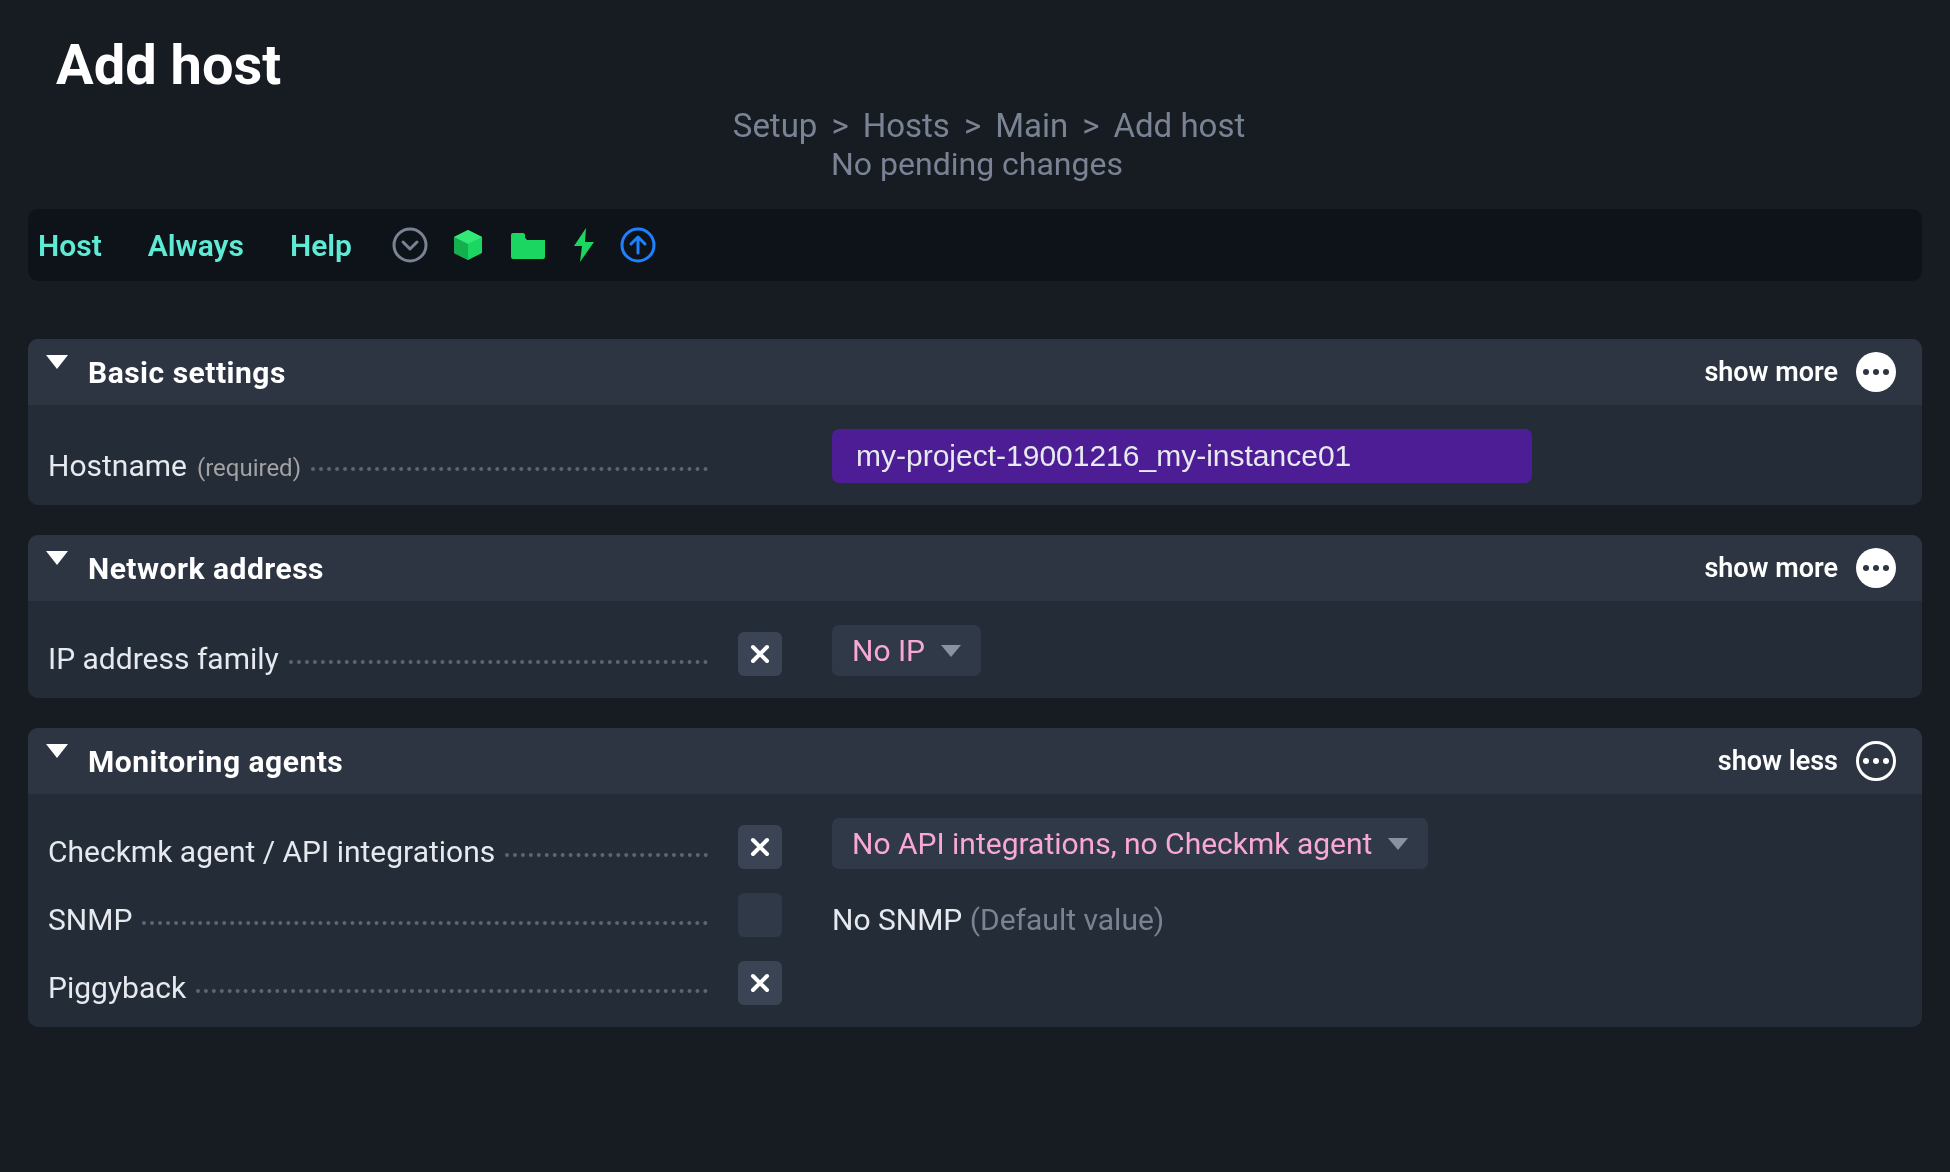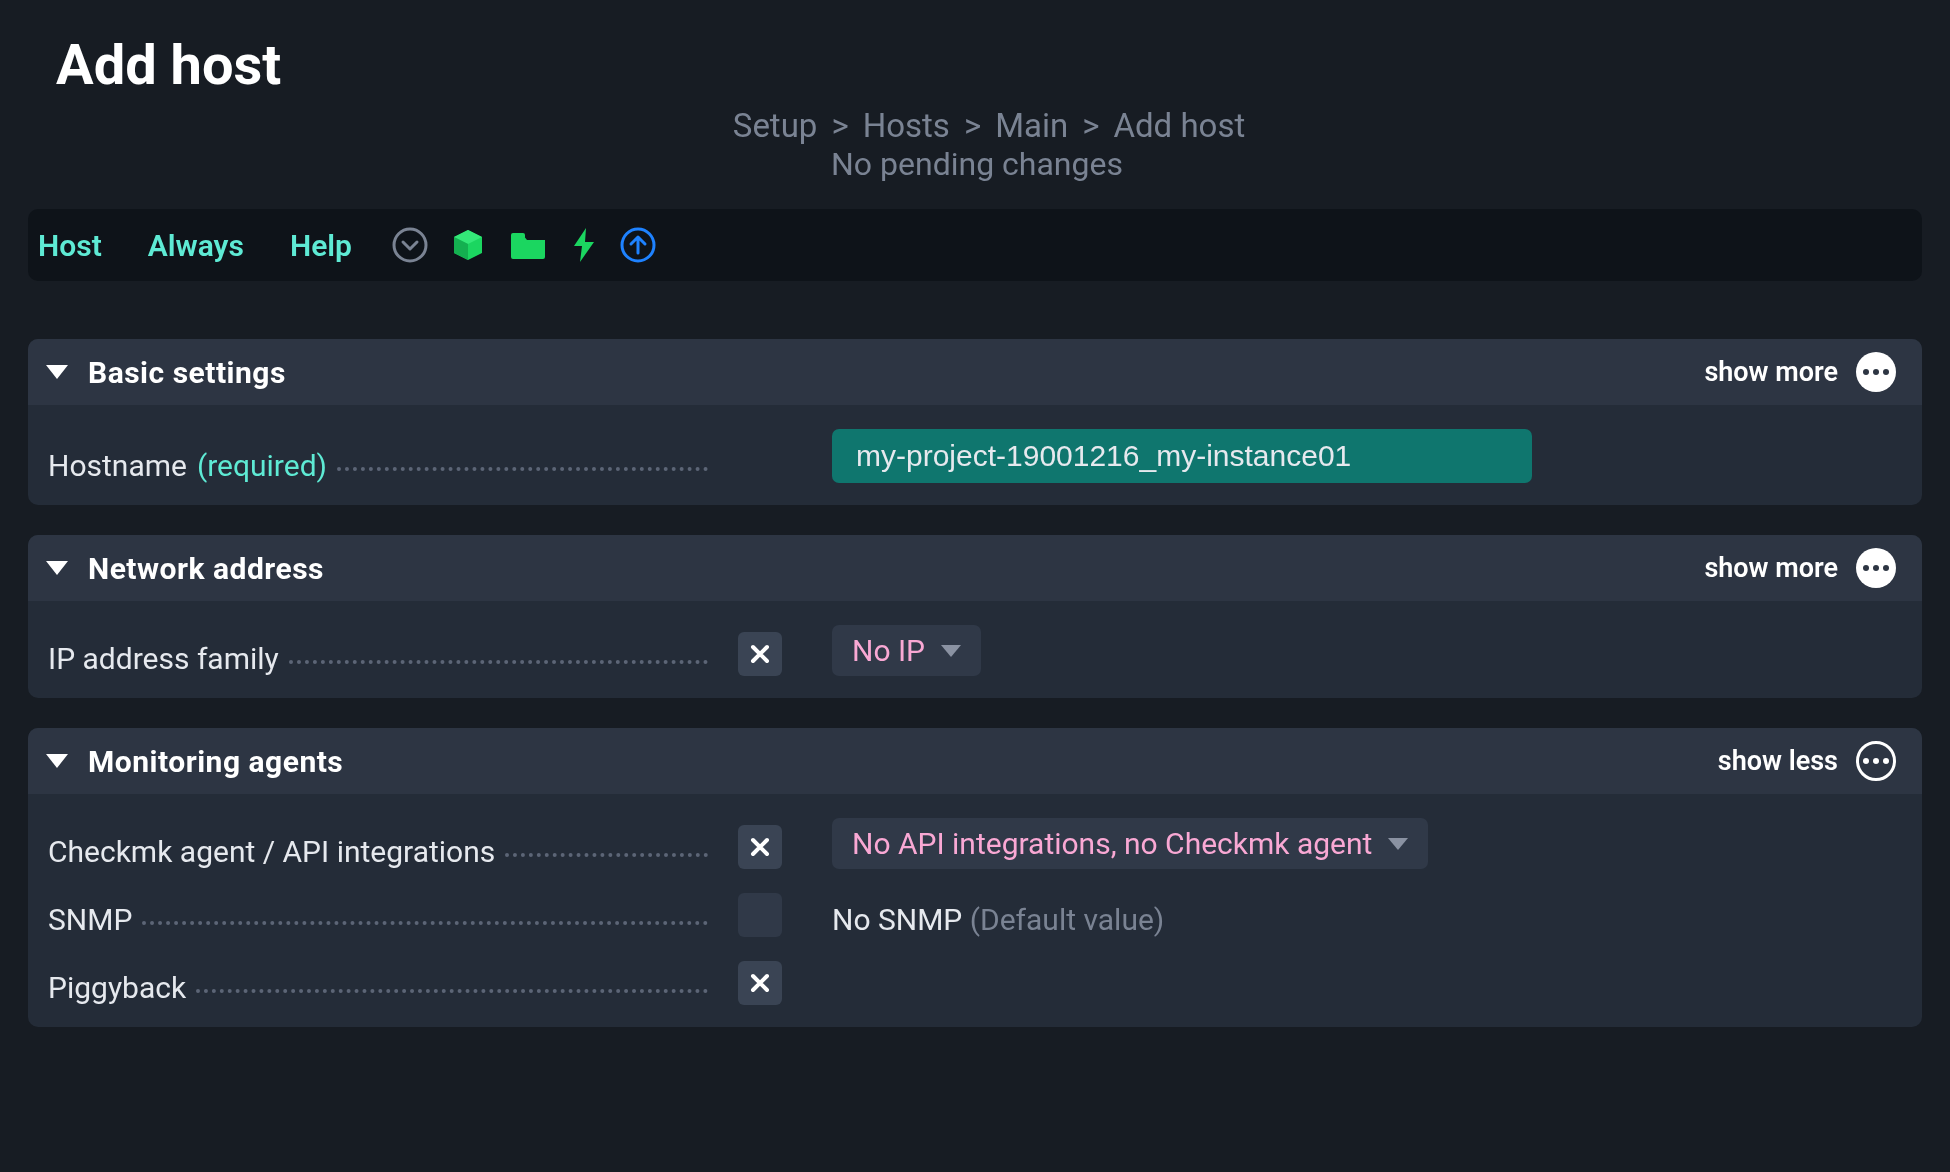--- a/index.html
+++ b/index.html
@@ -80,21 +80,20 @@
     border-top-left-radius: 10px;
     border-top-right-radius: 10px;
     height: 66px;
     display: flex;
     align-items: center;
     justify-content: space-between;
     padding: 0 26px 0 18px;
   }
   .section-header-left {
     display: flex;
-    align-items: center;
     gap: 20px;
   }
   .collapse-tri {
     width: 0; height: 0;
     border-left: 11px solid transparent;
     border-right: 11px solid transparent;
     border-top: 14px solid #ffffff;
     cursor: pointer;
   }
   .section-title {
@@ -149,22 +148,22 @@
     gap: 10px;
     width: 660px;
     flex-shrink: 0;
   }
   .label-text {
     font-size: 30px;
     color: #e6e9ee;
     white-space: nowrap;
   }
   .required {
-    color: #5eead4;
-    font-size: 30px;
+    color: #a3a3a3;
+    font-size: 24px;
   }
   .dots-fill {
     flex: 1;
     border-bottom: 4px dotted #5c6576;
     position: relative;
     top: -5px;
     min-width: 10px;
   }
   .toggle-col {
     width: 58px;
@@ -180,21 +179,21 @@
     justify-content: center;
     cursor: pointer;
   }
   .toggle-box.empty { background: #303948; }
   .toggle-box svg { display: block; }
 
   .value-col {
     padding-left: 20px;
   }
   .text-input {
-    background: #0f766e;
+    background: #4c1d95;
     border: none;
     color: #e6e9ee;
     font-size: 30px;
     padding: 10px 24px;
     border-radius: 7px;
     width: 700px;
     outline: none;
   }
   .select {
     background: #303948;

